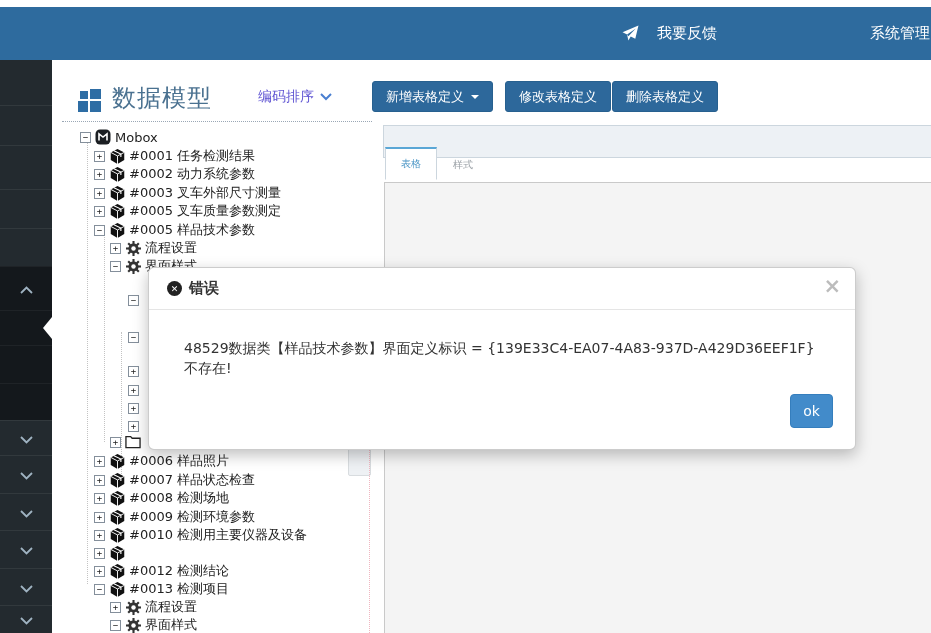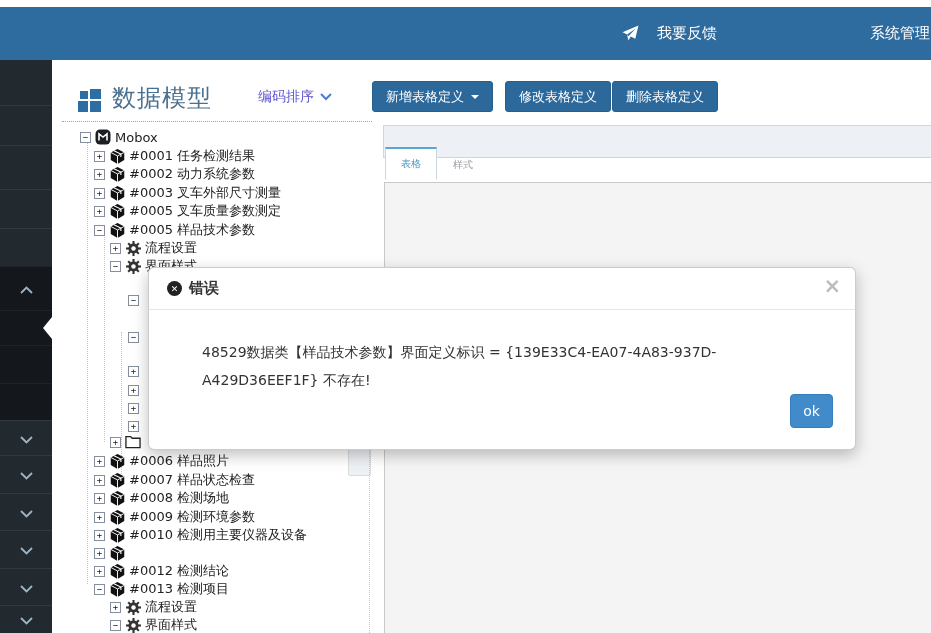--- a/index.html
+++ b/index.html
@@ -71,21 +71,21 @@
 
   
   .modal{position:absolute;left:148px;top:267px;width:706px;height:181px;background:#fff;
     border:1px solid rgba(0,0,0,.2);border-radius:6px;box-shadow:0 5px 15px rgba(0,0,0,.25);z-index:50;}
   .modal-header{position:relative;height:41px;border-bottom:1px solid #e5e5e5;display:flex;align-items:center;
     padding:0 18px;gap:7px;}
   .err-icon{width:15px;height:15px;border-radius:50%;background:#222;color:#fff;display:inline-flex;
     align-items:center;justify-content:center;font-size:9px;font-weight:bold;flex:none;}
   .modal-title{font-size:15px;font-weight:bold;color:#333;}
   .modal-close{position:absolute;right:14px;top:6px;font-size:21px;color:#bcbcbc;font-weight:bold;cursor:pointer;}
-  .modal-body{position:absolute;left:35px;top:70px;right:25px;font-size:14px;color:#333;line-height:28px;margin-left:18px;}
+  .modal-body{position:absolute;left:35px;top:70px;right:25px;font-size:14px;color:#333;line-height:20px;}
   .ok-btn{position:absolute;right:22px;bottom:21px;width:41px;height:32px;background:#428bca;
     border:1px solid #357ebd;border-radius:4px;color:#ffffff;font-size:14px;display:flex;align-items:center;
     justify-content:center;cursor:pointer;}
 </style>
 </head>
 <body>
 
 <div id="app">
 
   <div class="top-white"></div>

